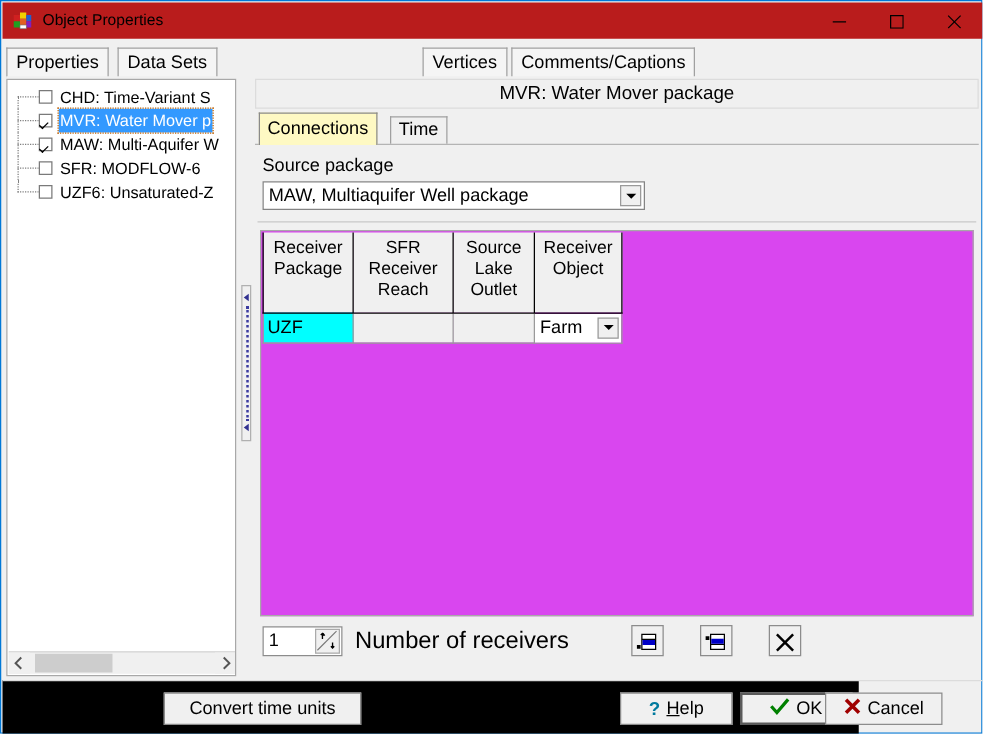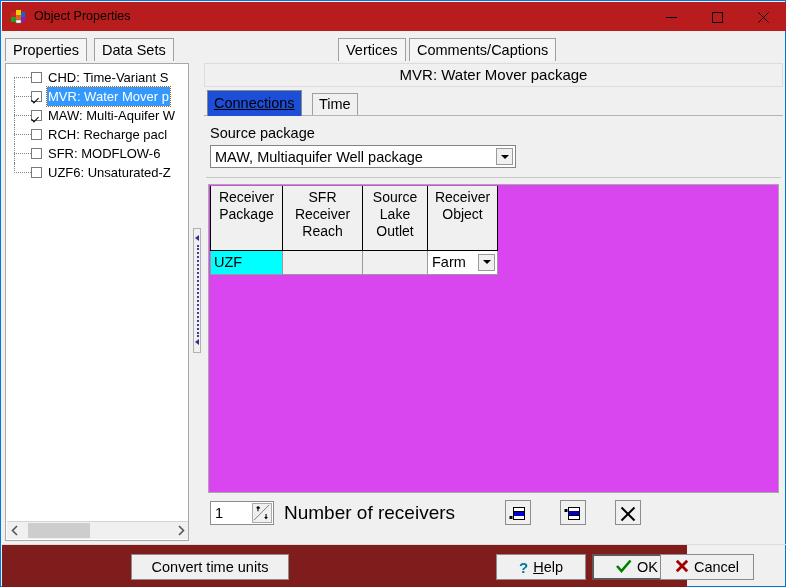--- a/index.html
+++ b/index.html
@@ -237,24 +237,23 @@
     border-bottom: none;
     font-size: 14.5px;
     line-height: 20px;
     padding: 0 6px;
     white-space: nowrap;
     cursor: default;
   }
   .stab.active {
     top: 0px; height: 26px;
     line-height: 24px;
-    background: #1d4ed8;
+    background: #fef9c3;
     border-color: #8a8a8a;
     z-index: 4;
-    text-decoration: underline;
   }
   #subtab-underline {
     position: absolute;
     left: 0; top: 52px;
     width: 579px; height: 1px;
     background: #b4b4b4;
   }
 
   
   #src-label {
@@ -414,21 +413,21 @@
   .toolbtn svg { display: block; margin: 2px auto 0; }
   #btn-insert-after  { left: 297px; }
   #btn-insert-before { left: 352px; }
   #btn-delete-row    { left: 407px; }
 
   
   #bottombar {
     position: absolute;
     left: 1px; top: 543px;
     width: 685px; height: 43px;
-    background: #7f1d1d;
+    background: #000000;
   }
   #bottom-sep {
     position: absolute;
     left: 0; top: 0;
     width: 784px; height: 1px;
     background: #dcdcdc;
   }
   .dlgbtn {
     position: absolute; top: 10px;
     height: 26px;
@@ -514,26 +513,20 @@
           <span class="tree-dots"></span>
           <span class="tree-vline"></span>
           <span class="tree-chk checked"></span>
           <span class="tree-label">MVR: Water Mover p</span>
         </div>
         <div class="tree-row">
           <span class="tree-dots"></span>
           <span class="tree-vline"></span>
           <span class="tree-chk checked"></span>
           <span class="tree-label">MAW: Multi-Aquifer W</span>
-        </div>
-        <div class="tree-row">
-          <span class="tree-dots"></span>
-          <span class="tree-vline"></span>
-          <span class="tree-chk"></span>
-          <span class="tree-label">RCH: Recharge pacl</span>
         </div>
         <div class="tree-row">
           <span class="tree-dots"></span>
           <span class="tree-vline"></span>
           <span class="tree-chk"></span>
           <span class="tree-label">SFR: MODFLOW-6 </span>
         </div>
         <div class="tree-row">
           <span class="tree-dots"></span>
           <span class="tree-vline" style="height:10px;"></span>

